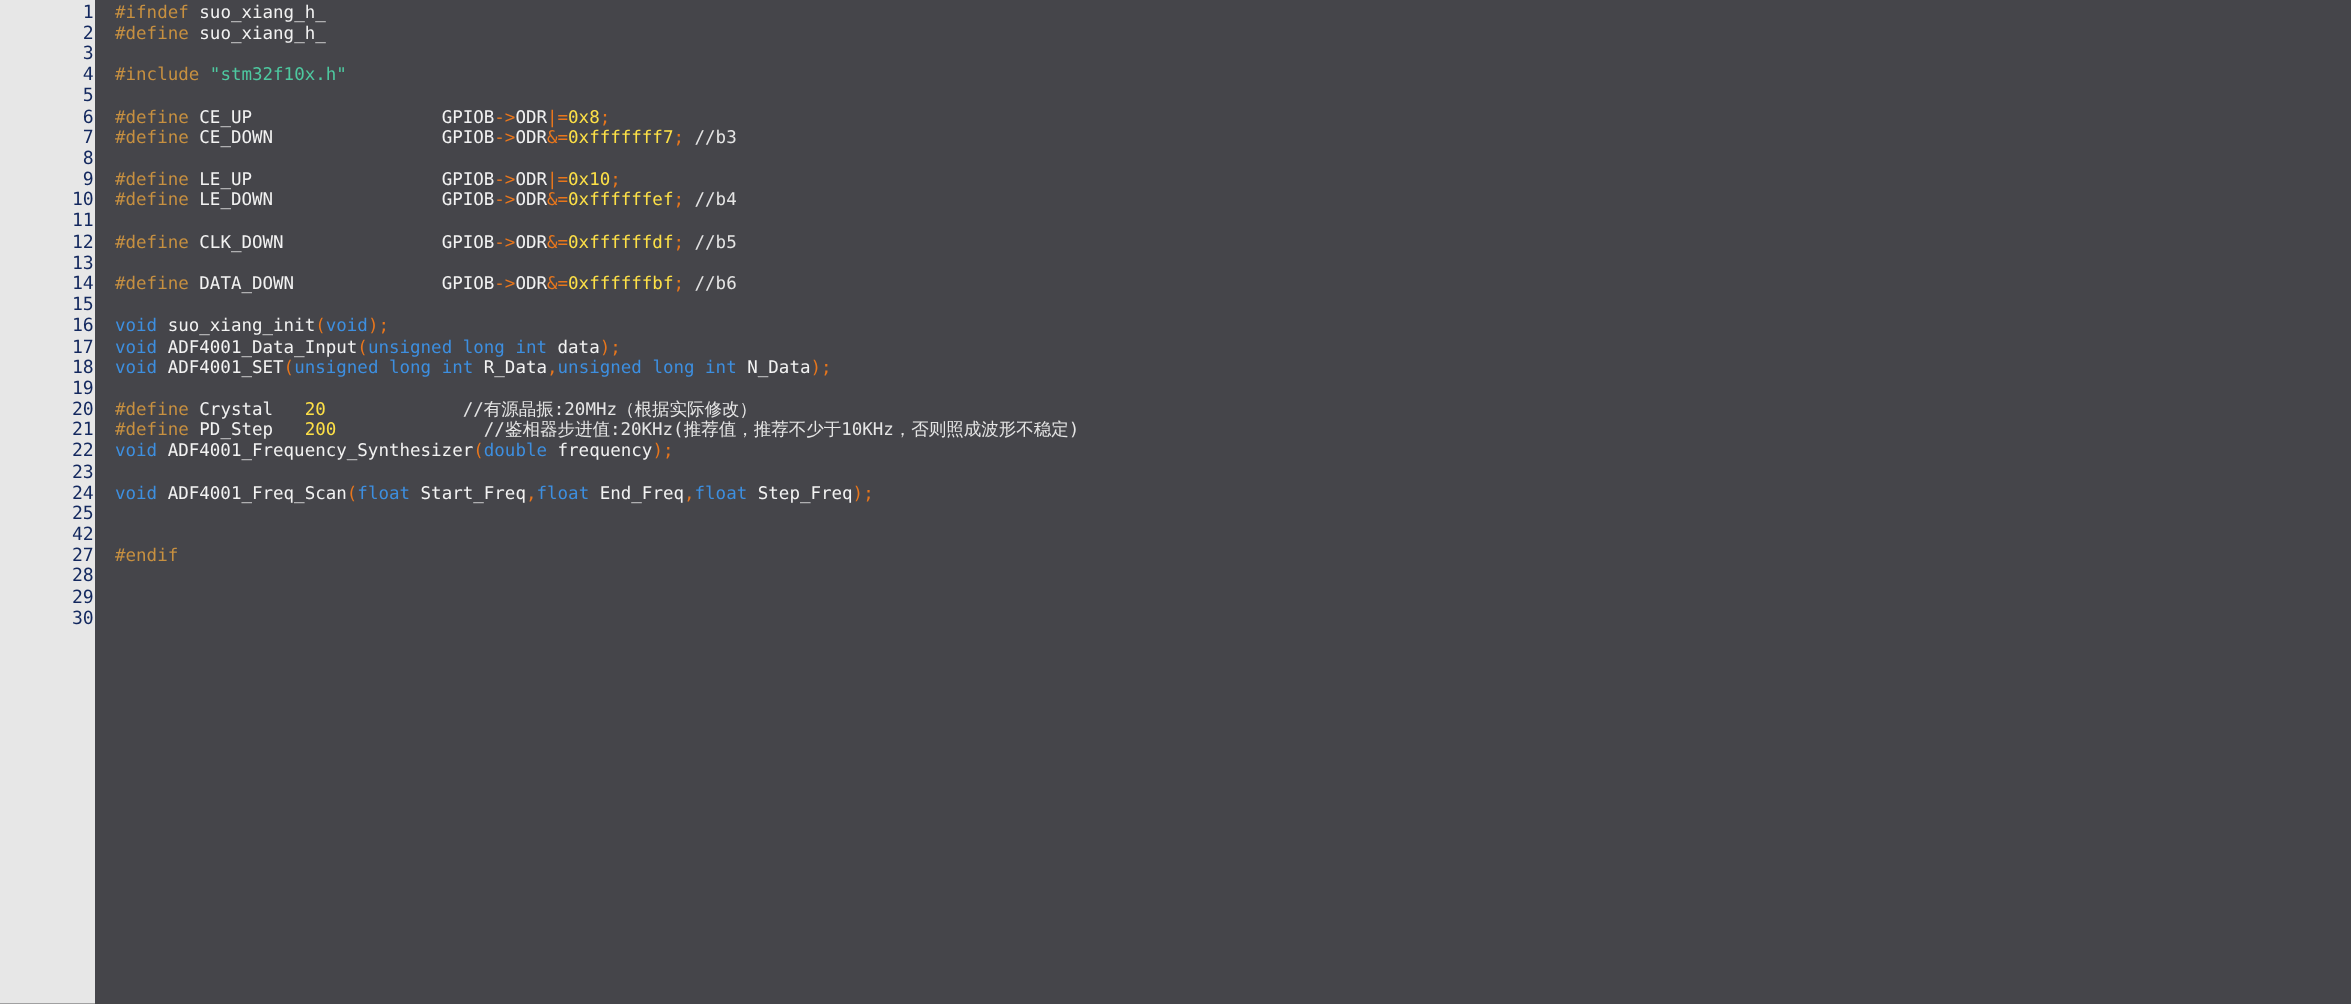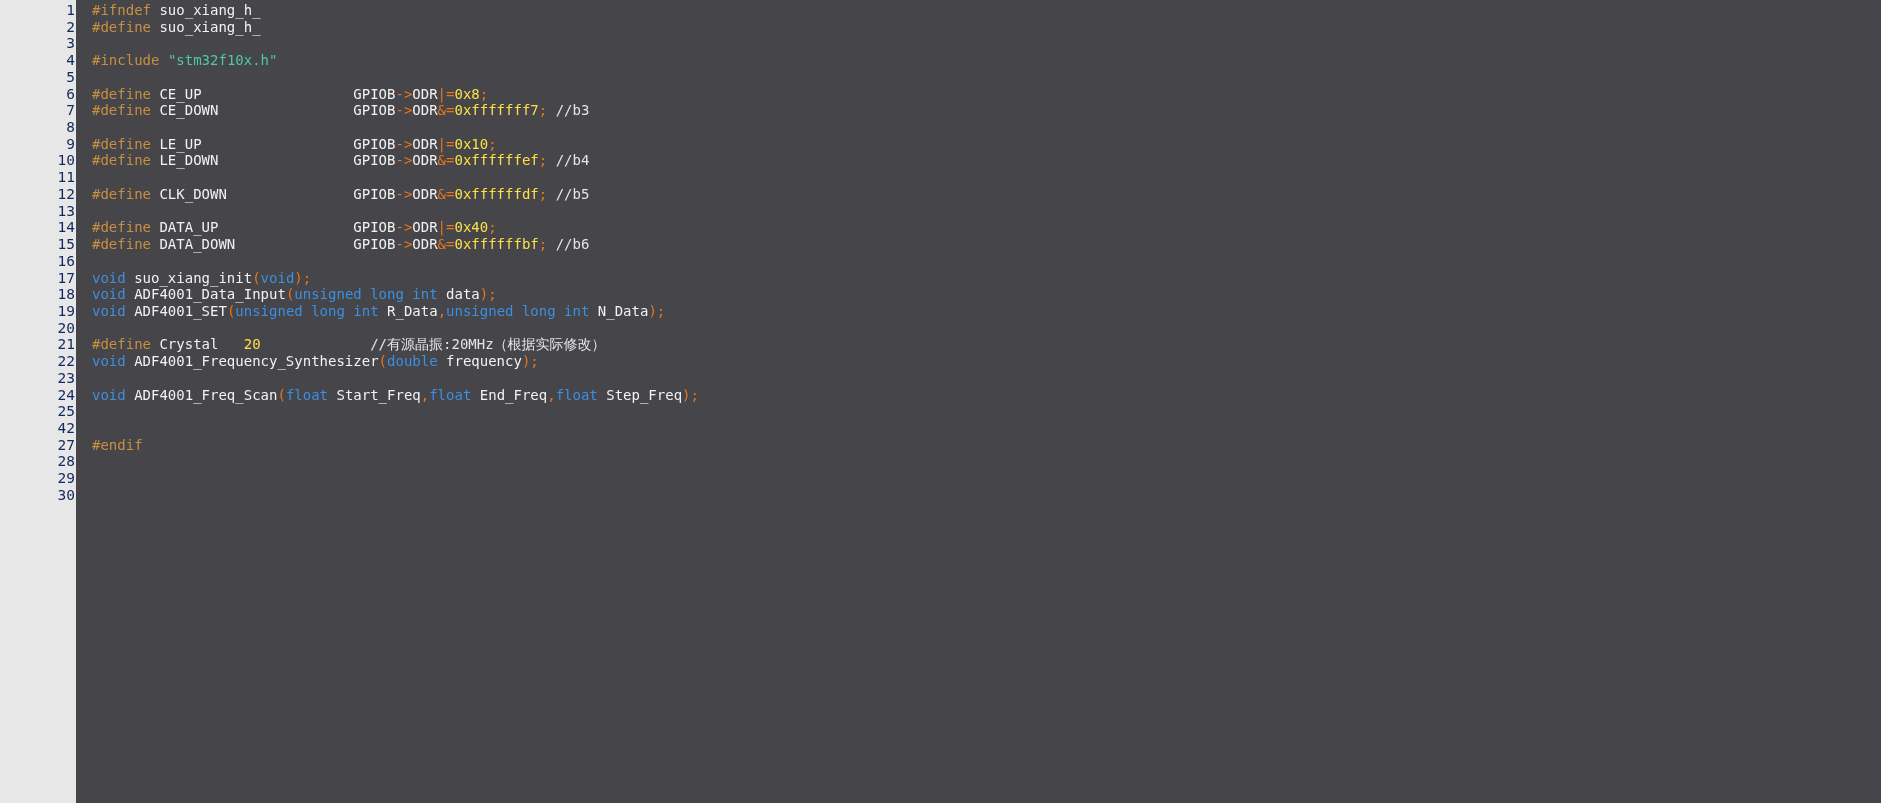--- a/index.html
+++ b/index.html
@@ -122,28 +122,28 @@
       <div class="line"><span class="t-pre">#include</span><span class="t-id"> </span><span class="t-str">"stm32f10x.h"</span></div>
       <div class="line">&nbsp;</div>
       <div class="line"><span class="t-pre">#define</span><span class="t-id"> CE_UP                  GPIOB</span><span class="t-punc">-&gt;</span><span class="t-id">ODR</span><span class="t-punc">|=</span><span class="t-num">0x8</span><span class="t-punc">;</span></div>
       <div class="line"><span class="t-pre">#define</span><span class="t-id"> CE_DOWN                GPIOB</span><span class="t-punc">-&gt;</span><span class="t-id">ODR</span><span class="t-punc">&amp;=</span><span class="t-num">0xfffffff7</span><span class="t-punc">;</span><span class="t-cmt"> //b3</span></div>
       <div class="line">&nbsp;</div>
       <div class="line"><span class="t-pre">#define</span><span class="t-id"> LE_UP                  GPIOB</span><span class="t-punc">-&gt;</span><span class="t-id">ODR</span><span class="t-punc">|=</span><span class="t-num">0x10</span><span class="t-punc">;</span></div>
       <div class="line"><span class="t-pre">#define</span><span class="t-id"> LE_DOWN                GPIOB</span><span class="t-punc">-&gt;</span><span class="t-id">ODR</span><span class="t-punc">&amp;=</span><span class="t-num">0xffffffef</span><span class="t-punc">;</span><span class="t-cmt"> //b4</span></div>
       <div class="line">&nbsp;</div>
       <div class="line"><span class="t-pre">#define</span><span class="t-id"> CLK_DOWN               GPIOB</span><span class="t-punc">-&gt;</span><span class="t-id">ODR</span><span class="t-punc">&amp;=</span><span class="t-num">0xffffffdf</span><span class="t-punc">;</span><span class="t-cmt"> //b5</span></div>
       <div class="line">&nbsp;</div>
-      <div class="line"><span class="t-pre">#define</span><span class="t-id"> DATA_UP                GPIOB</span><span class="t-punc">-&gt;</span><span class="t-id">ODR</span><span class="t-punc">|=</span><span class="t-num">0x40</span><span class="t-punc">;</span></div>
       <div class="line"><span class="t-pre">#define</span><span class="t-id"> DATA_DOWN              GPIOB</span><span class="t-punc">-&gt;</span><span class="t-id">ODR</span><span class="t-punc">&amp;=</span><span class="t-num">0xffffffbf</span><span class="t-punc">;</span><span class="t-cmt"> //b6</span></div>
       <div class="line">&nbsp;</div>
       <div class="line"><span class="t-kw">void</span><span class="t-id"> suo_xiang_init</span><span class="t-punc">(</span><span class="t-kw">void</span><span class="t-punc">);</span></div>
       <div class="line"><span class="t-kw">void</span><span class="t-id"> ADF4001_Data_Input</span><span class="t-punc">(</span><span class="t-kw">unsigned long int</span><span class="t-id"> data</span><span class="t-punc">);</span></div>
       <div class="line"><span class="t-kw">void</span><span class="t-id"> ADF4001_SET</span><span class="t-punc">(</span><span class="t-kw">unsigned long int</span><span class="t-id"> R_Data</span><span class="t-punc">,</span><span class="t-kw">unsigned long int</span><span class="t-id"> N_Data</span><span class="t-punc">);</span></div>
       <div class="line">&nbsp;</div>
       <div class="line"><span class="t-pre">#define</span><span class="t-id"> Crystal   </span><span class="t-num">20</span><span class="t-id">             </span><span class="t-cmt">//有源晶振:20MHz（根据实际修改）</span></div>
+      <div class="line"><span class="t-pre">#define</span><span class="t-id"> PD_Step   </span><span class="t-num">200</span><span class="t-id">              </span><span class="t-cmt">//鉴相器步进值:20KHz(推荐值，推荐不少于10KHz，否则照成波形不稳定)</span></div>
       <div class="line"><span class="t-kw">void</span><span class="t-id"> ADF4001_Frequency_Synthesizer</span><span class="t-punc">(</span><span class="t-kw">double</span><span class="t-id"> frequency</span><span class="t-punc">);</span></div>
       <div class="line">&nbsp;</div>
       <div class="line"><span class="t-kw">void</span><span class="t-id"> ADF4001_Freq_Scan</span><span class="t-punc">(</span><span class="t-kw">float</span><span class="t-id"> Start_Freq</span><span class="t-punc">,</span><span class="t-kw">float</span><span class="t-id"> End_Freq</span><span class="t-punc">,</span><span class="t-kw">float</span><span class="t-id"> Step_Freq</span><span class="t-punc">);</span></div>
       <div class="line">&nbsp;</div>
       <div class="line">&nbsp;</div>
       <div class="line"><span class="t-pre">#endif</span></div>
       <div class="line">&nbsp;</div>
     </div>
 
 </div>

